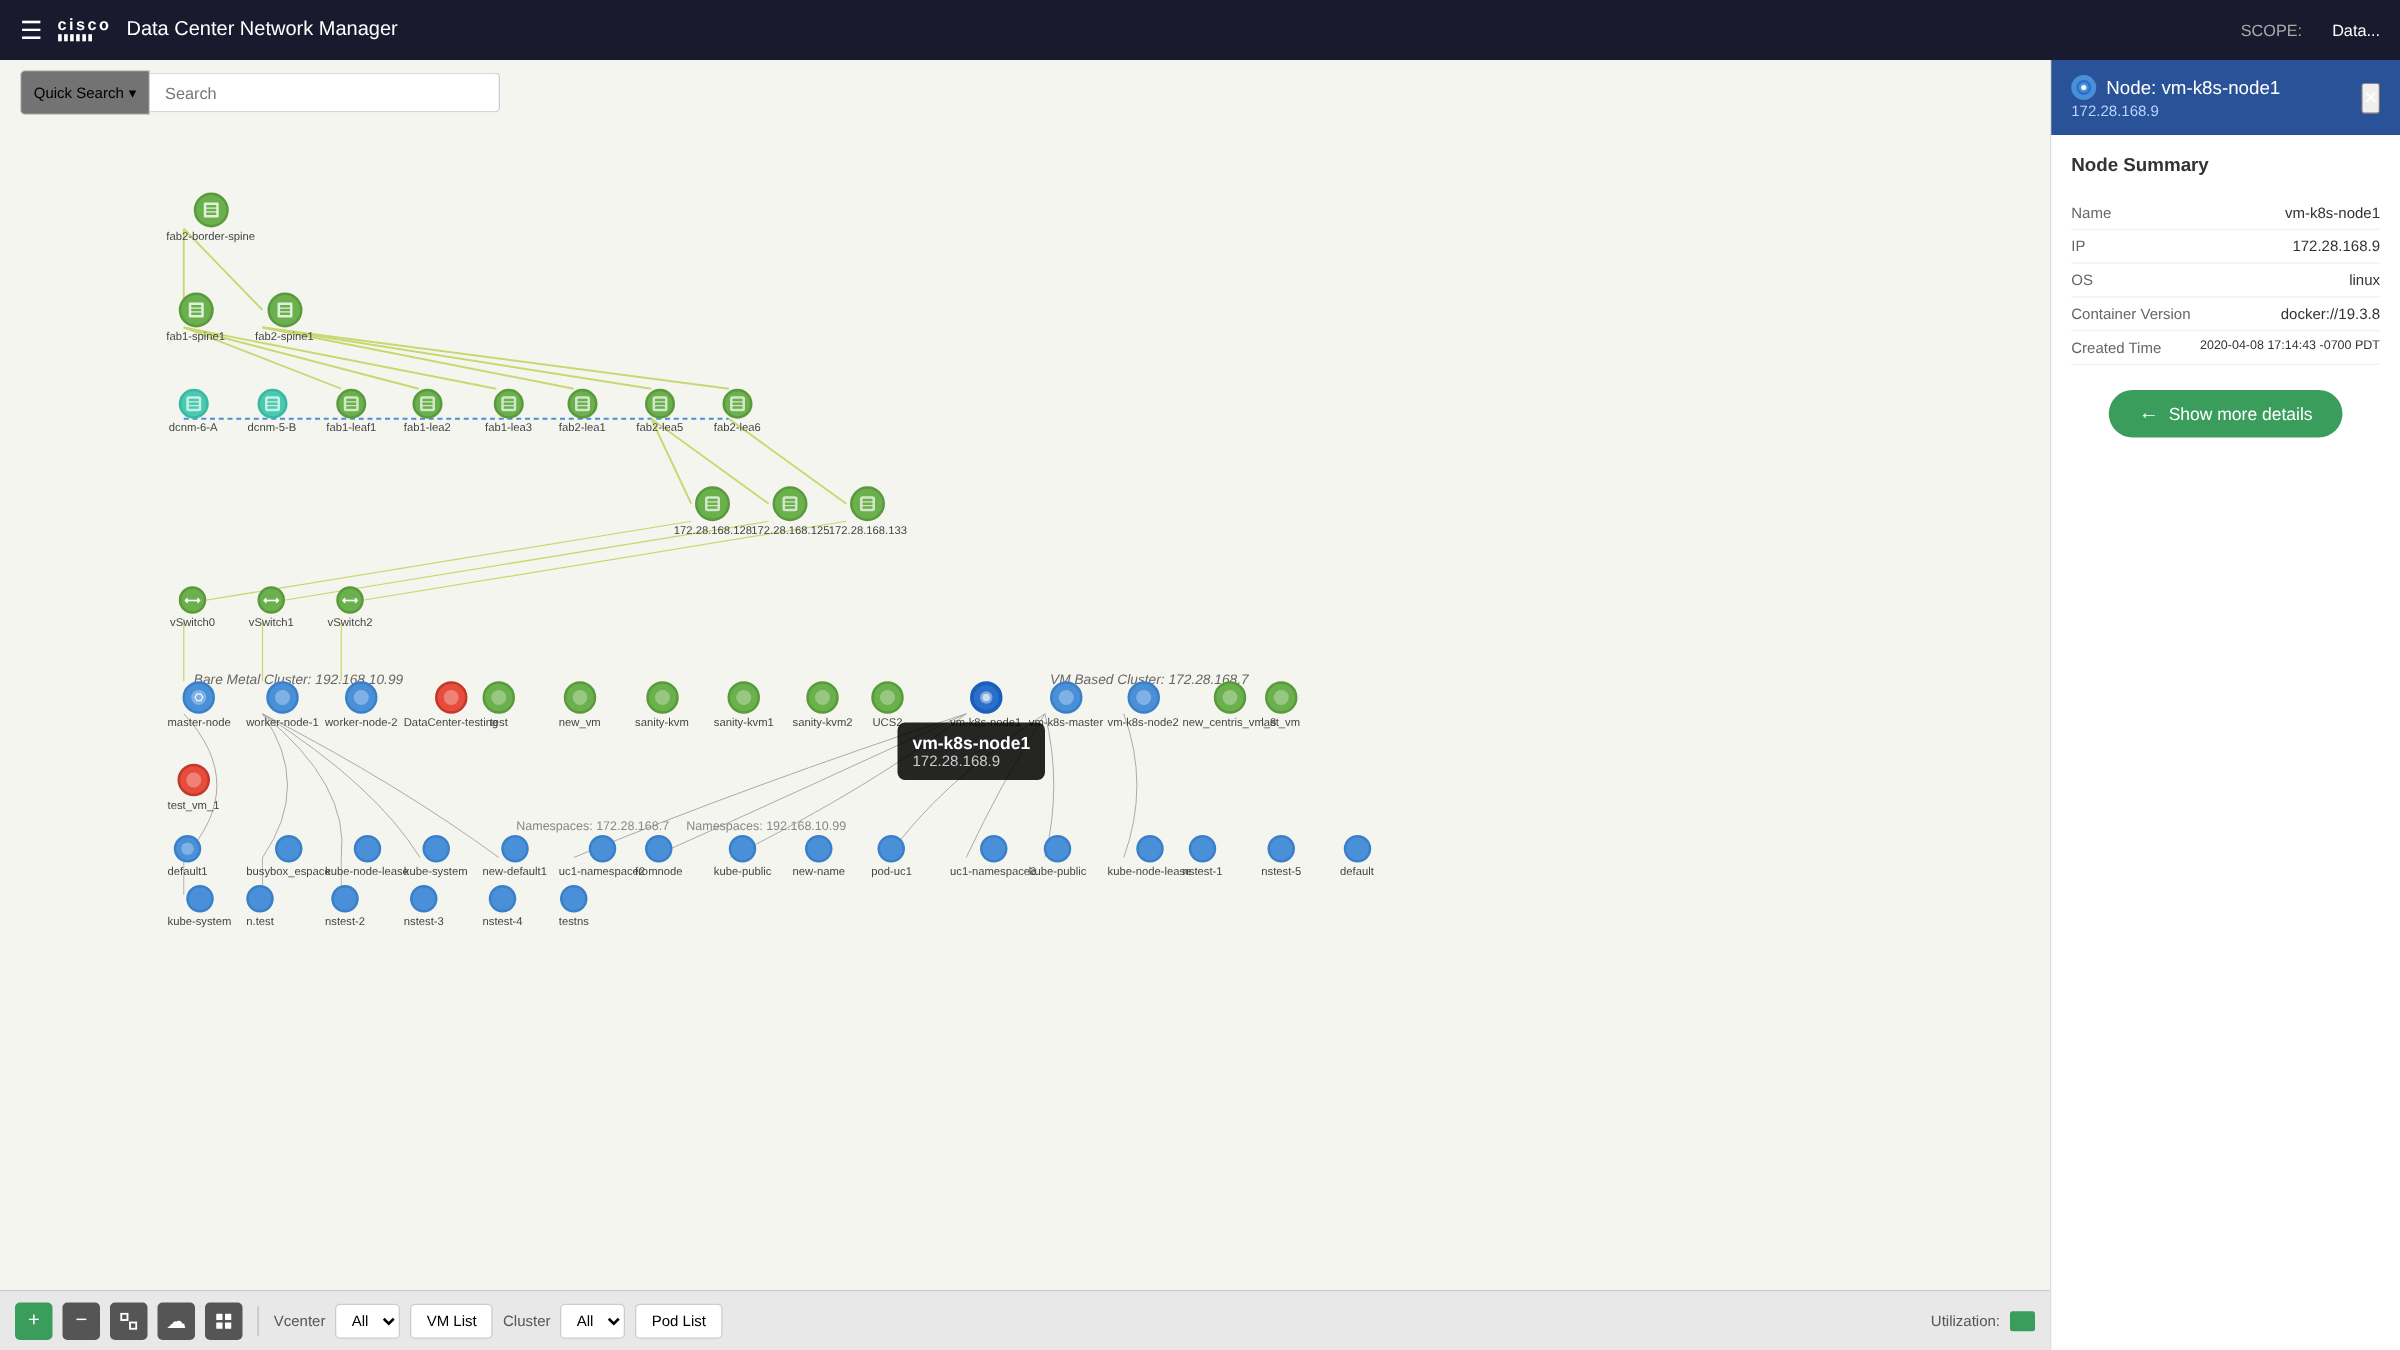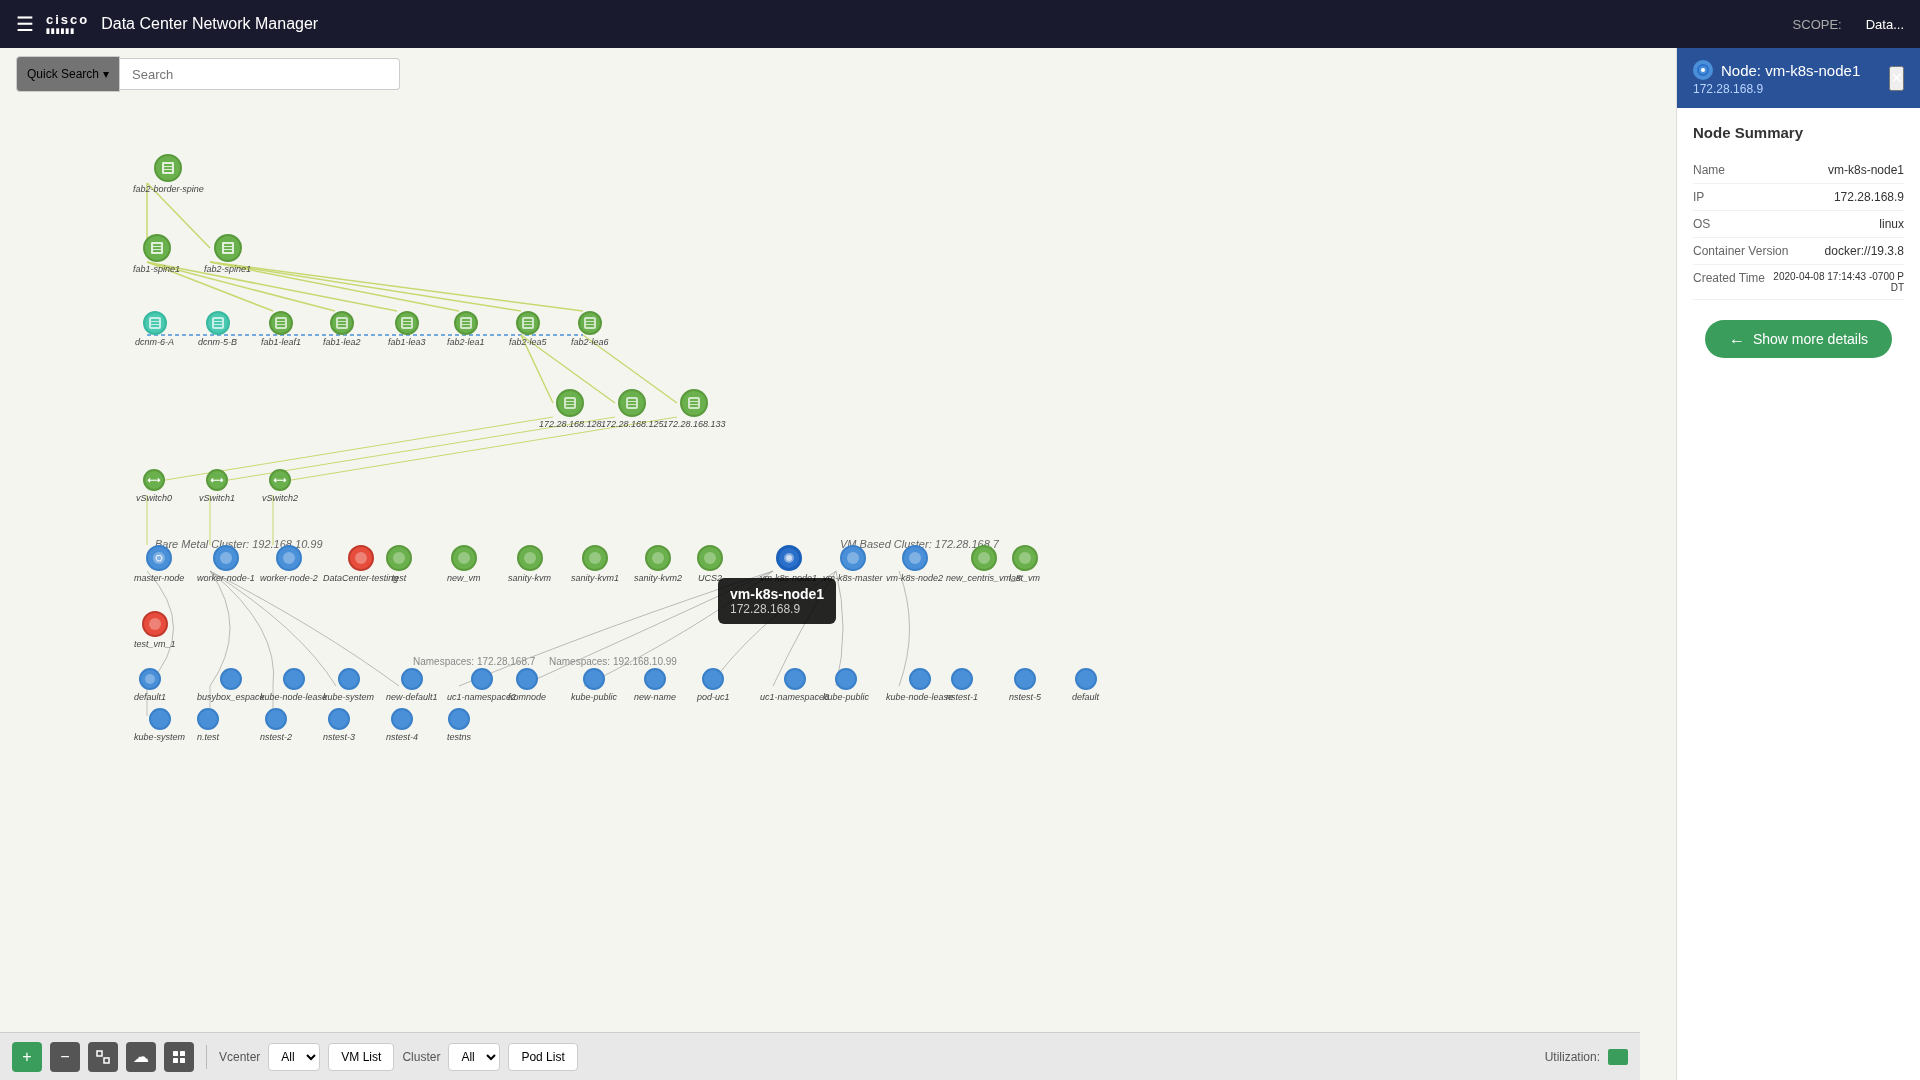--- a/index.html
+++ b/index.html
@@ -38,21 +38,21 @@
       background: #f5f5f0; overflow: hidden;
     }
 
     
     .topology-area {
       position: absolute; top: 0; left: 0; right: 280px; bottom: 0;
     }
 
     
     .right-panel {
-      position: absolute; top: 0; right: 0; width: 244px; bottom: 0;
+      position: absolute; top: 0; right: 0; width: 280px; bottom: 0;
       background: white; border-left: 1px solid #ddd; z-index: 40;
       display: flex; flex-direction: column;
     }
     .panel-header {
       background: #2a5298; color: white; padding: 12px 16px;
       display: flex; align-items: center; justify-content: space-between;
     }
     .panel-header-title { font-size: 15px; font-weight: 500; display: flex; align-items: center; gap: 8px; }
     .panel-header-icon { width: 20px; height: 20px; background: #4a90d9; border-radius: 50%; display: inline-flex; align-items: center; justify-content: center; }
     .panel-header-ip { font-size: 12px; color: #b8d4ff; margin-top: 2px; }
@@ -97,21 +97,21 @@
     }
     .utilization-label { font-size: 12px; color: #555; margin-left: auto; }
     .utilization-bar { width: 20px; height: 16px; background: #3a9d5c; border-radius: 2px; }
 
     
     .node { position: absolute; display: flex; flex-direction: column; align-items: center; cursor: pointer; }
     .node-circle {
       border-radius: 50%; display: flex; align-items: center; justify-content: center;
       font-size: 12px; color: white; font-weight: bold;
     }
-    .node-label { font-size: 9px; color: #444; text-align: right; margin-top: 2px; white-space: nowrap; font-style: italic; }
+    .node-label { font-size: 9px; color: #444; text-align: right; margin-top: 2px; white-space: nowrap; }
 
     .node-green .node-circle { background: #6ab04c; border: 2px solid #5a9a3c; }
     .node-blue .node-circle { background: #4a90d9; border: 2px solid #3a80c9; }
     .node-red .node-circle { background: #e74c3c; border: 2px solid #c0392b; }
     .node-teal .node-circle { background: #48c9b0; border: 2px solid #38b9a0; }
 
     
     .node-tooltip {
       position: absolute; background: rgba(0,0,0,0.85); color: white;
       padding: 8px 12px; border-radius: 6px; font-size: 13px; z-index: 200;

